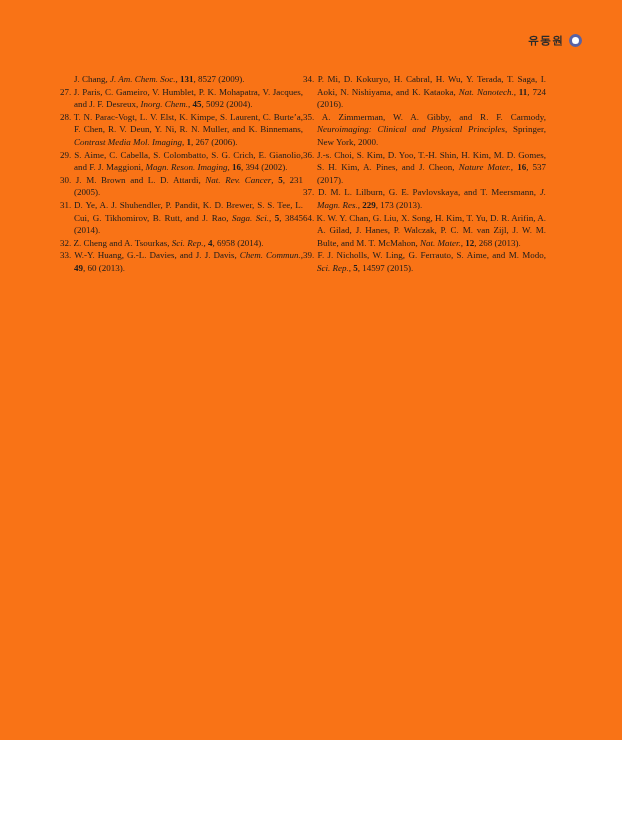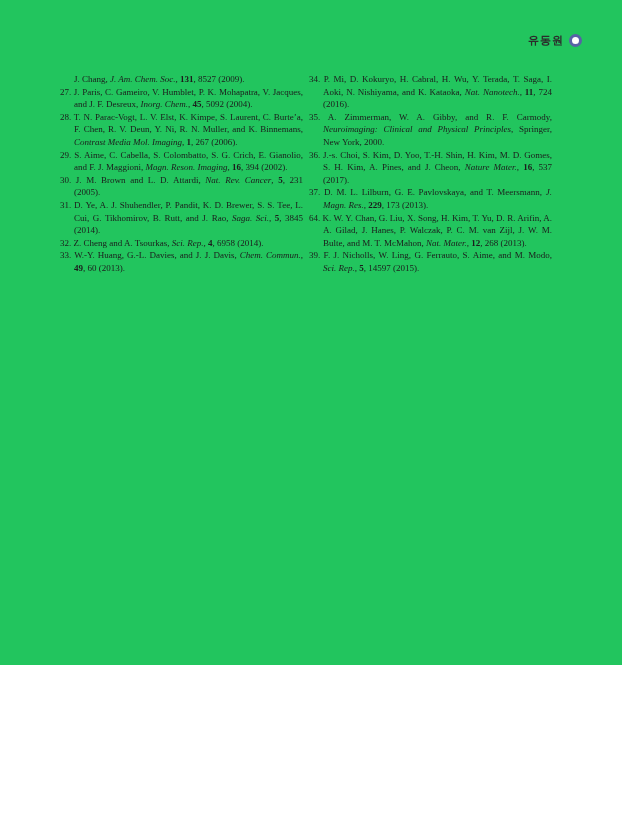--- a/index.html
+++ b/index.html
@@ -3,22 +3,22 @@
 <meta charset="utf-8">
 <style>
   html, body {
     margin: 0;
     padding: 0;
     background: #ffffff;
   }
   .page {
     position: relative;
     width: 622px;
-    height: 665px;
-    background: #22c55e;
+    height: 740px;
+    background: #f97316;
     font-family: "Liberation Serif", serif;
     color: #1c1c1c;
     overflow: hidden;
     text-decoration: underline;
   }
   
   .header {
     position: absolute;
     top: 33px;
     right: 40px;
@@ -41,21 +41,20 @@
     border-radius: 50%;
     background: #ffffff;
   }
   
   .refs {
     position: absolute;
     top: 73px;
     left: 60px;
     width: 492px;
     display: flex;
-    gap: 6px;
   }
   .col {
     width: 243px;
     font-size: 9px;
     line-height: 12.6px;
     text-align: justify;
   }
   .ref {
     padding-left: 14px;
     text-indent: -14px;

